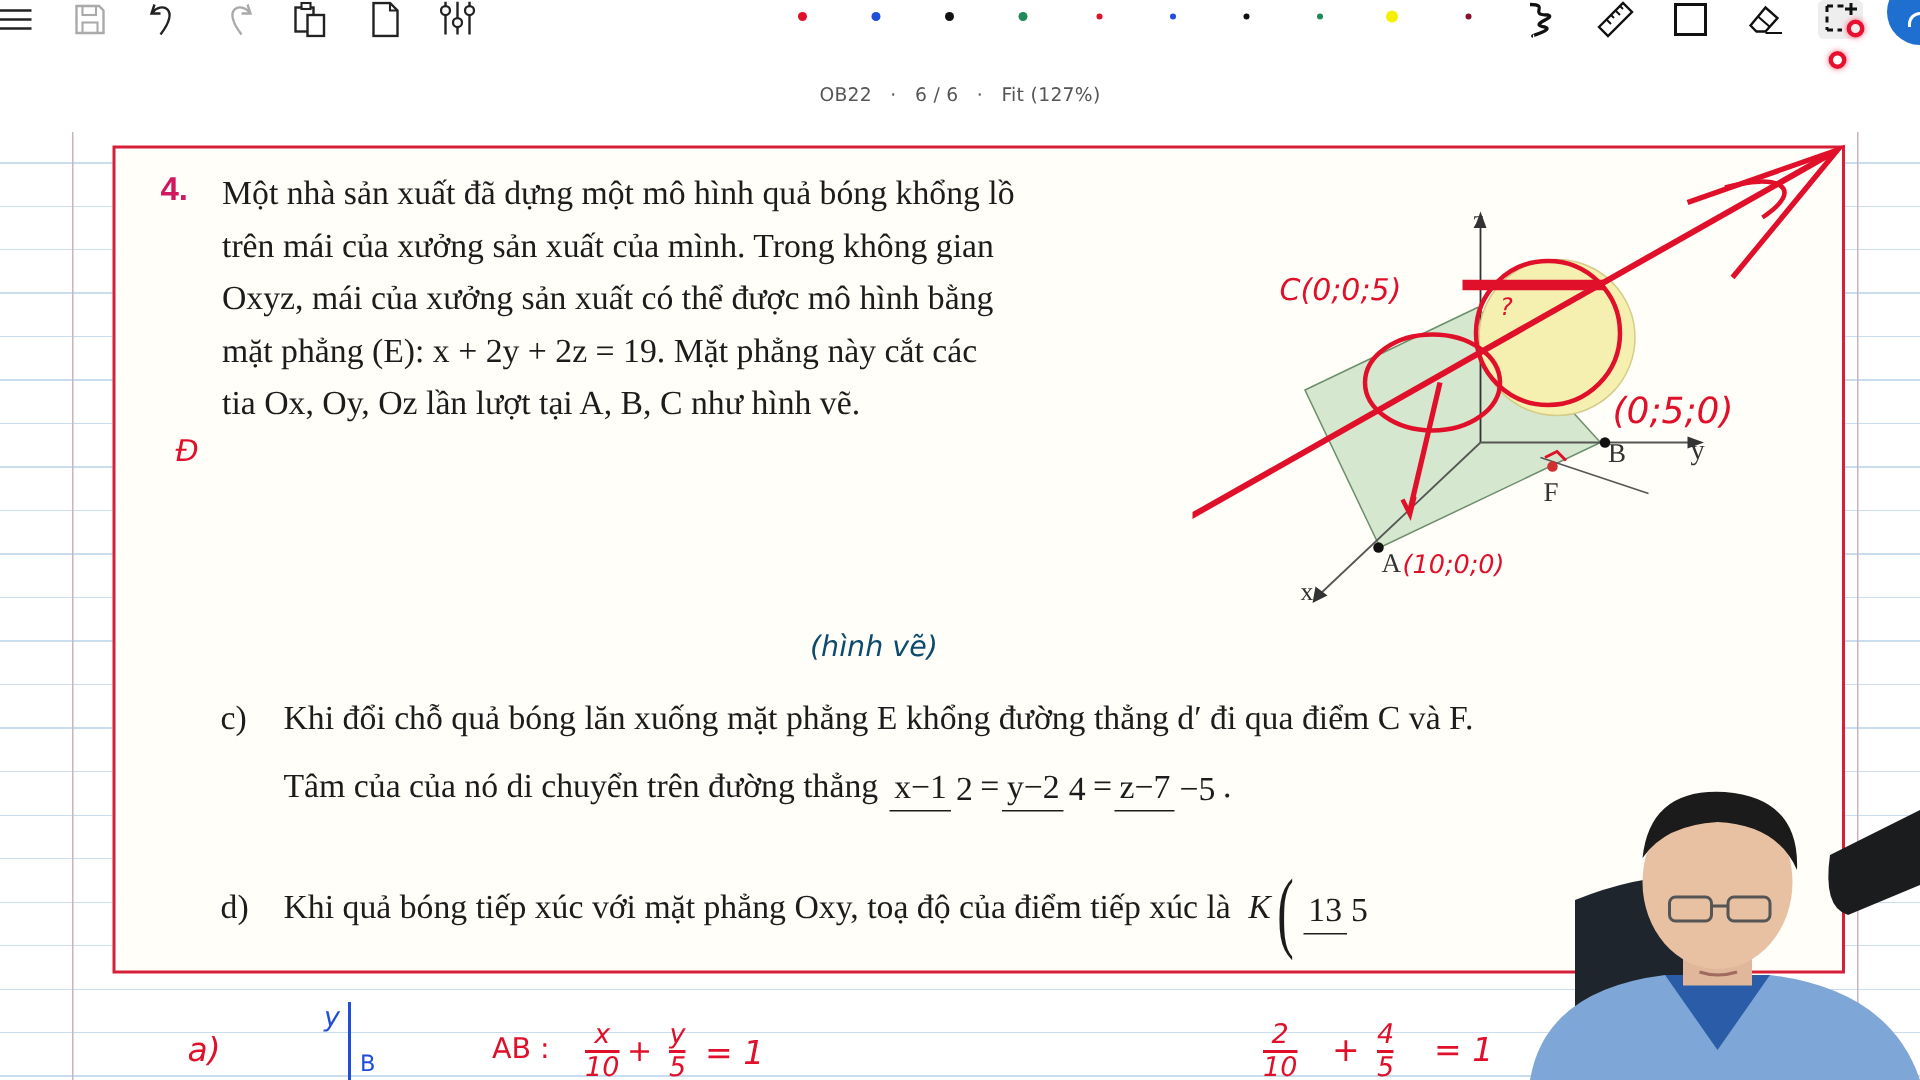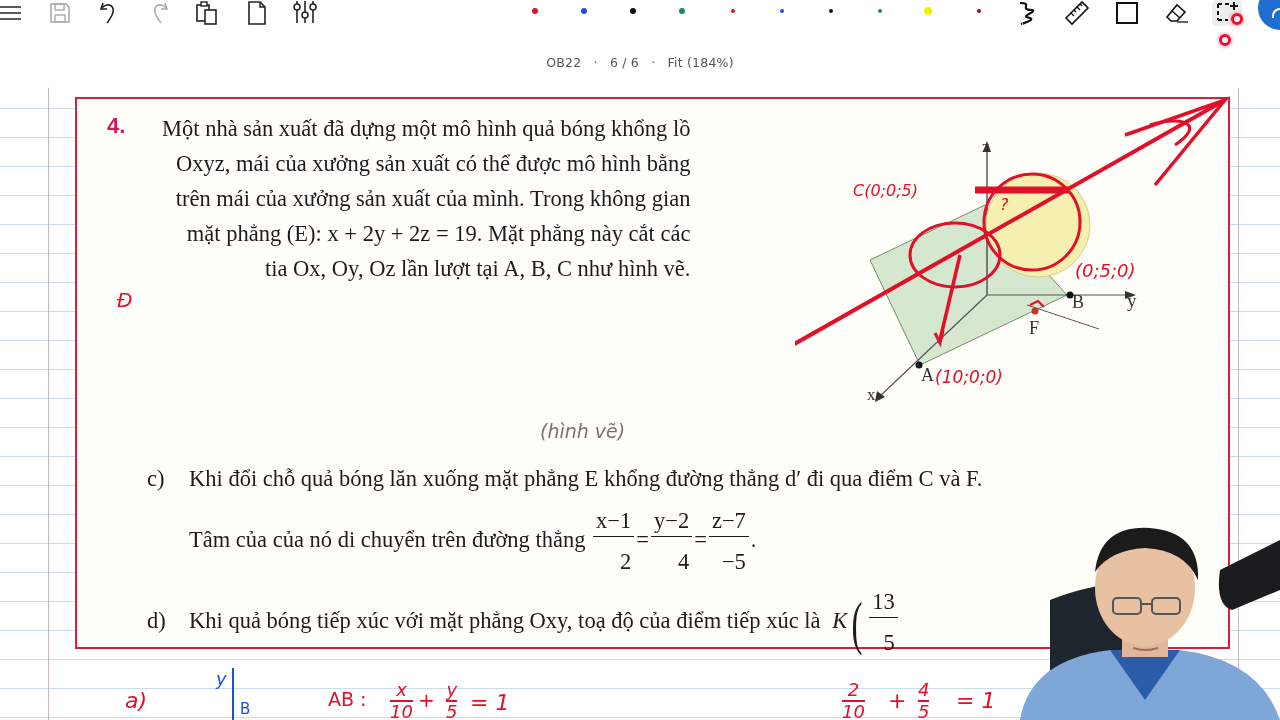--- a/index.html
+++ b/index.html
@@ -21,25 +21,25 @@
   .paper { position: absolute; left: 0; top: 80px; width: 1280px; height: 640px; background:
       repeating-linear-gradient(to bottom, transparent 0px, transparent 28px, #c9ddef 28px, #c9ddef 29px); }
   .margin-line { position: absolute; left: 48px; top: 88px; width: 1px; height: 632px; background: #c8b3c0; }
   .margin-line-r { position: absolute; left: 1238px; top: 88px; width: 1px; height: 632px; background: #c8b3c0; }
 
   
   .problem { position: absolute; left: 75px; top: 97px; width: 1155px; height: 552px; border: 2px solid #d6203a; background: #fffef9; }
   .q-num { position: absolute; left: 30px; top: 14px; font-family: "Liberation Sans", sans-serif; font-weight: bold; color: #d0185e; font-size: 22px; }
   .ptext { position: absolute; font-size: 22.5px; color: #1c1c1c; line-height: 35px; white-space: nowrap; }
   .ptext i { font-style: italic; }
-  .stem { left: 85px; top: 12px; text-align: right; }
+  .stem { left: 71px; top: 12px; }
   .opt { left: 70px; }
   .optlbl { display: inline-block; width: 42px; }
   .indent { padding-left: 42px; }
-  .frac { display: inline-flex; flex-direction: column; align-items: flex-end; vertical-align: middle; margin: 0 2px; line-height: 30px; gap: 10px; }
+  .frac { display: inline-flex; flex-direction: row; align-items: center; vertical-align: middle; margin: 0 2px; line-height: 30px; }
   .frac .num { border-bottom: 1.5px solid #1c1c1c; padding: 0 3px; }
   .frac .den { padding: 0 3px; }
   .bigparen { display: inline-block; font-size: 60px; line-height: 40px; vertical-align: middle; transform: scaleX(0.55); }
 
   
   .figure { position: absolute; left: 795px; top: 95px; width: 440px; height: 330px; }
 
   
   .webcam { position: absolute; left: 1010px; top: 510px; width: 270px; height: 210px; overflow: hidden; }
 
@@ -145,33 +145,33 @@
 </div>
 
 <div class="annot-dot" style="left:1231px; top:13px;"></div>
 <div class="annot-dot" style="left:1219px; top:34px;"></div>
 
 <div class="doc-title">
   <span>OB22</span>
   <span>·</span>
   <span>6 / 6</span>
   <span>·</span>
-  <span>Fit (184%)</span>
+  <span>Fit (127%)</span>
 </div>
 
 <div class="paper"></div>
 <div class="margin-line"></div>
 <div class="margin-line-r"></div>
 
 <div class="problem">
   <div class="q-num">4.</div>
   <div class="ptext stem">
     <div>Một nhà sản xuất đã dựng một mô hình quả bóng khổng lồ</div>
+    <div>trên mái của xưởng sản xuất của mình. Trong không gian</div>
     <div>Oxyz, mái của xưởng sản xuất có thể được mô hình bằng</div>
-    <div>trên mái của xưởng sản xuất của mình. Trong không gian</div>
     <div>mặt phẳng (E): x + 2y + 2z = 19. Mặt phẳng này cắt các</div>
     <div>tia Ox, Oy, Oz lần lượt tại A, B, C như hình vẽ.</div>
   </div>
 
   <div class="ptext opt" style="top:187px">
   </div>
 
 
   <div class="ptext opt" style="top:362px">
     <div><span class="optlbl">c)</span><span>Khi đổi chỗ quả bóng lăn xuống mặt phẳng E khổng đường thẳng d′ đi qua điểm C và F.</span></div>
@@ -227,28 +227,28 @@
     <path d="M165 160 L145 245" stroke="#e0102a" stroke-width="3.5" fill="none"></path>
     <path d="M148 236 L145 248 L140 238" stroke="#e0102a" stroke-width="3" fill="none"></path>
     <path d="M235 210 l8 -4 l6 6" stroke="#e0102a" stroke-width="2" fill="none"></path>
   </svg>
   <div class="hw" style="left:187px; top:42px; color:#333; font-style:normal; font-family:'Liberation Serif',serif; font-size:17px;">z</div>
   <div class="hw" style="left:332px; top:195px; color:#333; font-style:normal; font-family:'Liberation Serif',serif; font-size:19px;">y</div>
   <div class="hw" style="left:72px; top:290px; color:#333; font-style:normal; font-family:'Liberation Serif',serif; font-size:17px;">x</div>
   <div class="hw" style="left:126px; top:270px; color:#333; font-style:normal; font-family:'Liberation Serif',serif; font-size:18px;">A</div>
   <div class="hw" style="left:277px; top:197px; color:#333; font-style:normal; font-family:'Liberation Serif',serif; font-size:18px;">B</div>
   <div class="hw" style="left:234px; top:223px; color:#333; font-style:normal; font-family:'Liberation Serif',serif; font-size:18px;">F</div>
-  <div class="hw" style="left:58px; top:86px; font-size:16px;">C(0;0;5)</div>
-  <div class="hw" style="left:280px; top:165px; font-size:18px;">(0;5;0)</div>
+  <div class="hw" style="left:58px; top:86px; font-size:20px;">C(0;0;5)</div>
+  <div class="hw" style="left:280px; top:165px; font-size:24px;">(0;5;0)</div>
   <div class="hw" style="left:140px; top:272px; font-size:17px;">(10;0;0)</div>
   <div class="hw" style="left:205px; top:100px; font-size:16px;">?</div>
 </div>
 
 <div class="hw" style="left:117px; top:288px; font-size:20px;">Đ</div>
-<div class="hw" style="left:540px; top:420px; color:#737373; font-size:19px;">(hình vẽ)</div>
+<div class="hw" style="left:540px; top:420px; color:#0c4a6e; font-size:19px;">(hình vẽ)</div>
 
 <div class="hw" style="left:125px; top:688px; font-size:22px;">a)</div>
 <div class="hw hw-blue" style="left:216px; top:668px; font-size:18px;">y</div>
 <div style="position:absolute; left:232px; top:668px; width:2px; height:52px; background:#1f4fd8;"></div>
 <div class="hw hw-blue" style="left:240px; top:700px; font-size:15px; font-style:normal;">B</div>
 <div class="hw" style="left:328px; top:688px; font-size:19px; font-style:normal;">AB :</div>
 <div class="hw" style="left:390px; top:680px; font-size:18px; text-align:center; line-height:20px;">
   <div style="border-bottom:2px solid #e0102a;">x</div>
     <div>10</div>
 </div>

